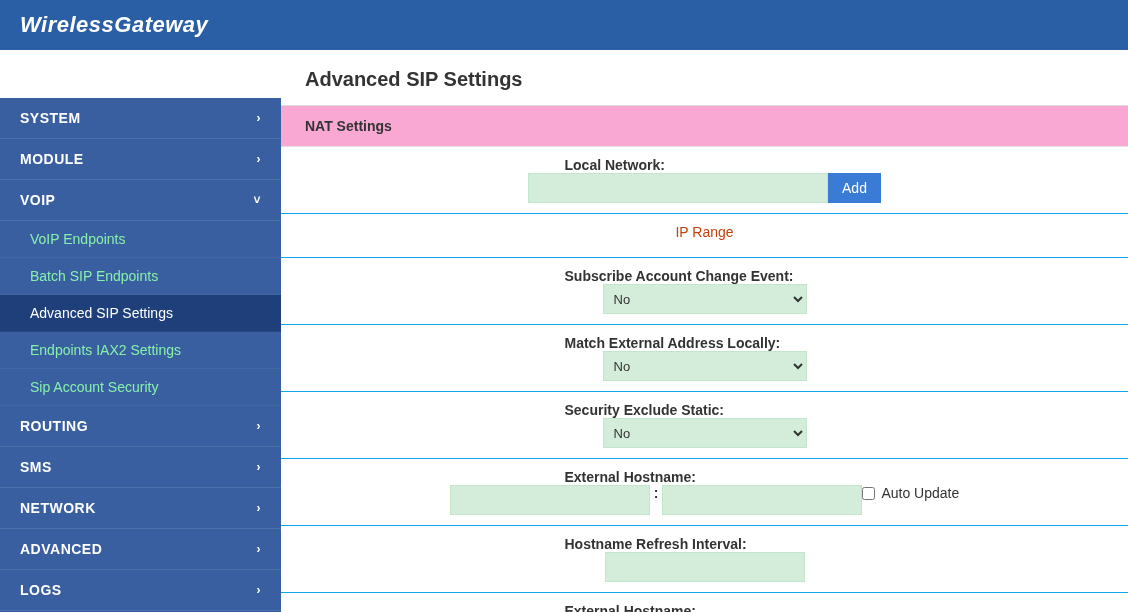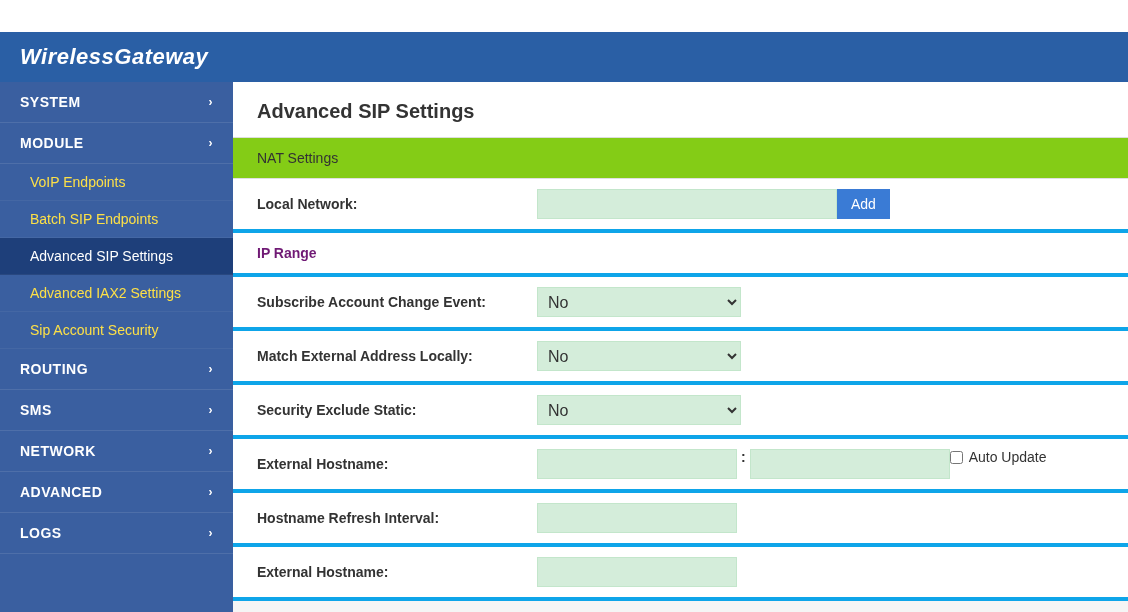--- a/index.html
+++ b/index.html
@@ -5,63 +5,63 @@
     * { box-sizing: border-box; margin: 0; padding: 0; }
     body { font-family: Arial, sans-serif; font-size: 14px; display: flex; flex-direction: column; height: 612px; width: 1128px; overflow: hidden; }
 
     
     .header {
       background-color: #2a5fa5;
       padding: 12px 20px;
       display: flex;
       align-items: center;
       height: 50px;
-      margin-top: 32px;
     }
     .header-title {
       color: white;
       font-size: 22px;
       font-style: italic;
       font-weight: bold;
       letter-spacing: 0.5px;
     }
 
     
     .layout {
       display: flex;
       flex: 1;
       overflow: hidden;
     }
 
     
     .sidebar {
-      width: 233px;
+      width: 281px;
       background-color: #3a5fa0;
       flex-shrink: 0;
       overflow-y: auto;
+      margin-top: 48px;
     }
     .sidebar-item {
       display: flex;
       align-items: center;
       justify-content: space-between;
       padding: 12px 20px;
       color: white;
       font-size: 14px;
       font-weight: 600;
       cursor: pointer;
       border-bottom: 1px solid rgba(255,255,255,0.1);
       text-transform: uppercase;
       letter-spacing: 0.5px;
     }
     .sidebar-item .chevron { font-size: 12px; }
     .sidebar-sub-item {
       display: flex;
       align-items: center;
       padding: 10px 20px 10px 30px;
-      color: #fde047;
+      color: #86efac;
       font-size: 14px;
       cursor: pointer;
       border-bottom: 1px solid rgba(255,255,255,0.05);
     }
     .sidebar-sub-item.active {
       background-color: #1e3f7a;
       color: white;
     }
 
     
@@ -78,34 +78,35 @@
       padding: 18px 24px 14px;
       border-bottom: 1px solid #ddd;
       background: #fff;
     }
     .section {
       background: #fff;
       margin: 0;
     }
     .section-header {
       padding: 12px 24px;
-      font-weight: normal;
+      font-weight: bold;
       font-size: 14px;
       color: #333;
       border-bottom: 1px solid #e0e0e0;
-      background: #84cc16;
+      background: #f9a8d4;
     }
 
     .form-row {
       display: flex;
       align-items: center;
       padding: 10px 24px;
-      border-bottom: 4px solid #0ea5e9;
+      border-bottom: 1px solid #0ea5e9;
       background: #fff;
       min-height: 44px;
+      flex-direction: column;
     }
     .form-label {
       width: 280px;
       font-weight: bold;
       color: #333;
       font-size: 14px;
       flex-shrink: 0;
     }
     .form-control {
       flex: 1;
@@ -123,21 +124,21 @@
       color: #333;
       height: 30px;
     }
     input[type="text"].wide { width: 300px; }
     input[type="text"].medium { width: 200px; }
 
     select {
       background-color: #d4edda;
       border: 1px solid #c3e6cb;
       padding: 4px 6px;
-      font-size: 16px;
+      font-size: 13px;
       outline: none;
       color: #333;
       height: 30px;
       width: 204px;
       cursor: pointer;
     }
 
     .btn-add {
       background-color: #3a7bd5;
       color: white;
@@ -174,32 +175,36 @@
     <div class="sidebar-item">
       <span>SYSTEM</span>
       <span class="chevron">›</span>
     </div>
 
     <div class="sidebar-item">
       <span>MODULE</span>
       <span class="chevron">›</span>
     </div>
 
+    <div class="sidebar-item">
+      <span>VOIP</span>
+      <span class="chevron">˅</span>
+    </div>
 
     <div class="sidebar-sub-item">
       <span>VoIP Endpoints</span>
     </div>
     <div class="sidebar-sub-item">
       <span>Batch SIP Endpoints</span>
     </div>
     <div class="sidebar-sub-item active">
       <span>Advanced SIP Settings</span>
     </div>
     <div class="sidebar-sub-item">
-      <span>Advanced IAX2 Settings</span>
+      <span>Endpoints IAX2 Settings</span>
     </div>
     <div class="sidebar-sub-item">
       <span>Sip Account Security</span>
     </div>
 
     <div class="sidebar-item">
       <span>ROUTING</span>
       <span class="chevron">›</span>
     </div>
 
@@ -235,21 +240,21 @@
       <div class="form-row">
         <div class="form-label">Local Network:</div>
         <div class="form-control">
           <input type="text" class="wide" value="" style="">
           <button class="btn-add">Add</button>
         </div>
       </div>
 
       <div class="form-row">
         <div class="form-control">
-          <span style="font-weight:bold; color:#701a75;">IP Range</span>
+          <span style="font-weight:normal; color:#c2410c;">IP Range</span>
         </div>
       </div>
 
       <div class="form-row">
         <div class="form-label">Subscribe Account Change Event:</div>
         <div class="form-control">
           <select>
             <option>No</option>
             <option>Yes</option>
           </select>

